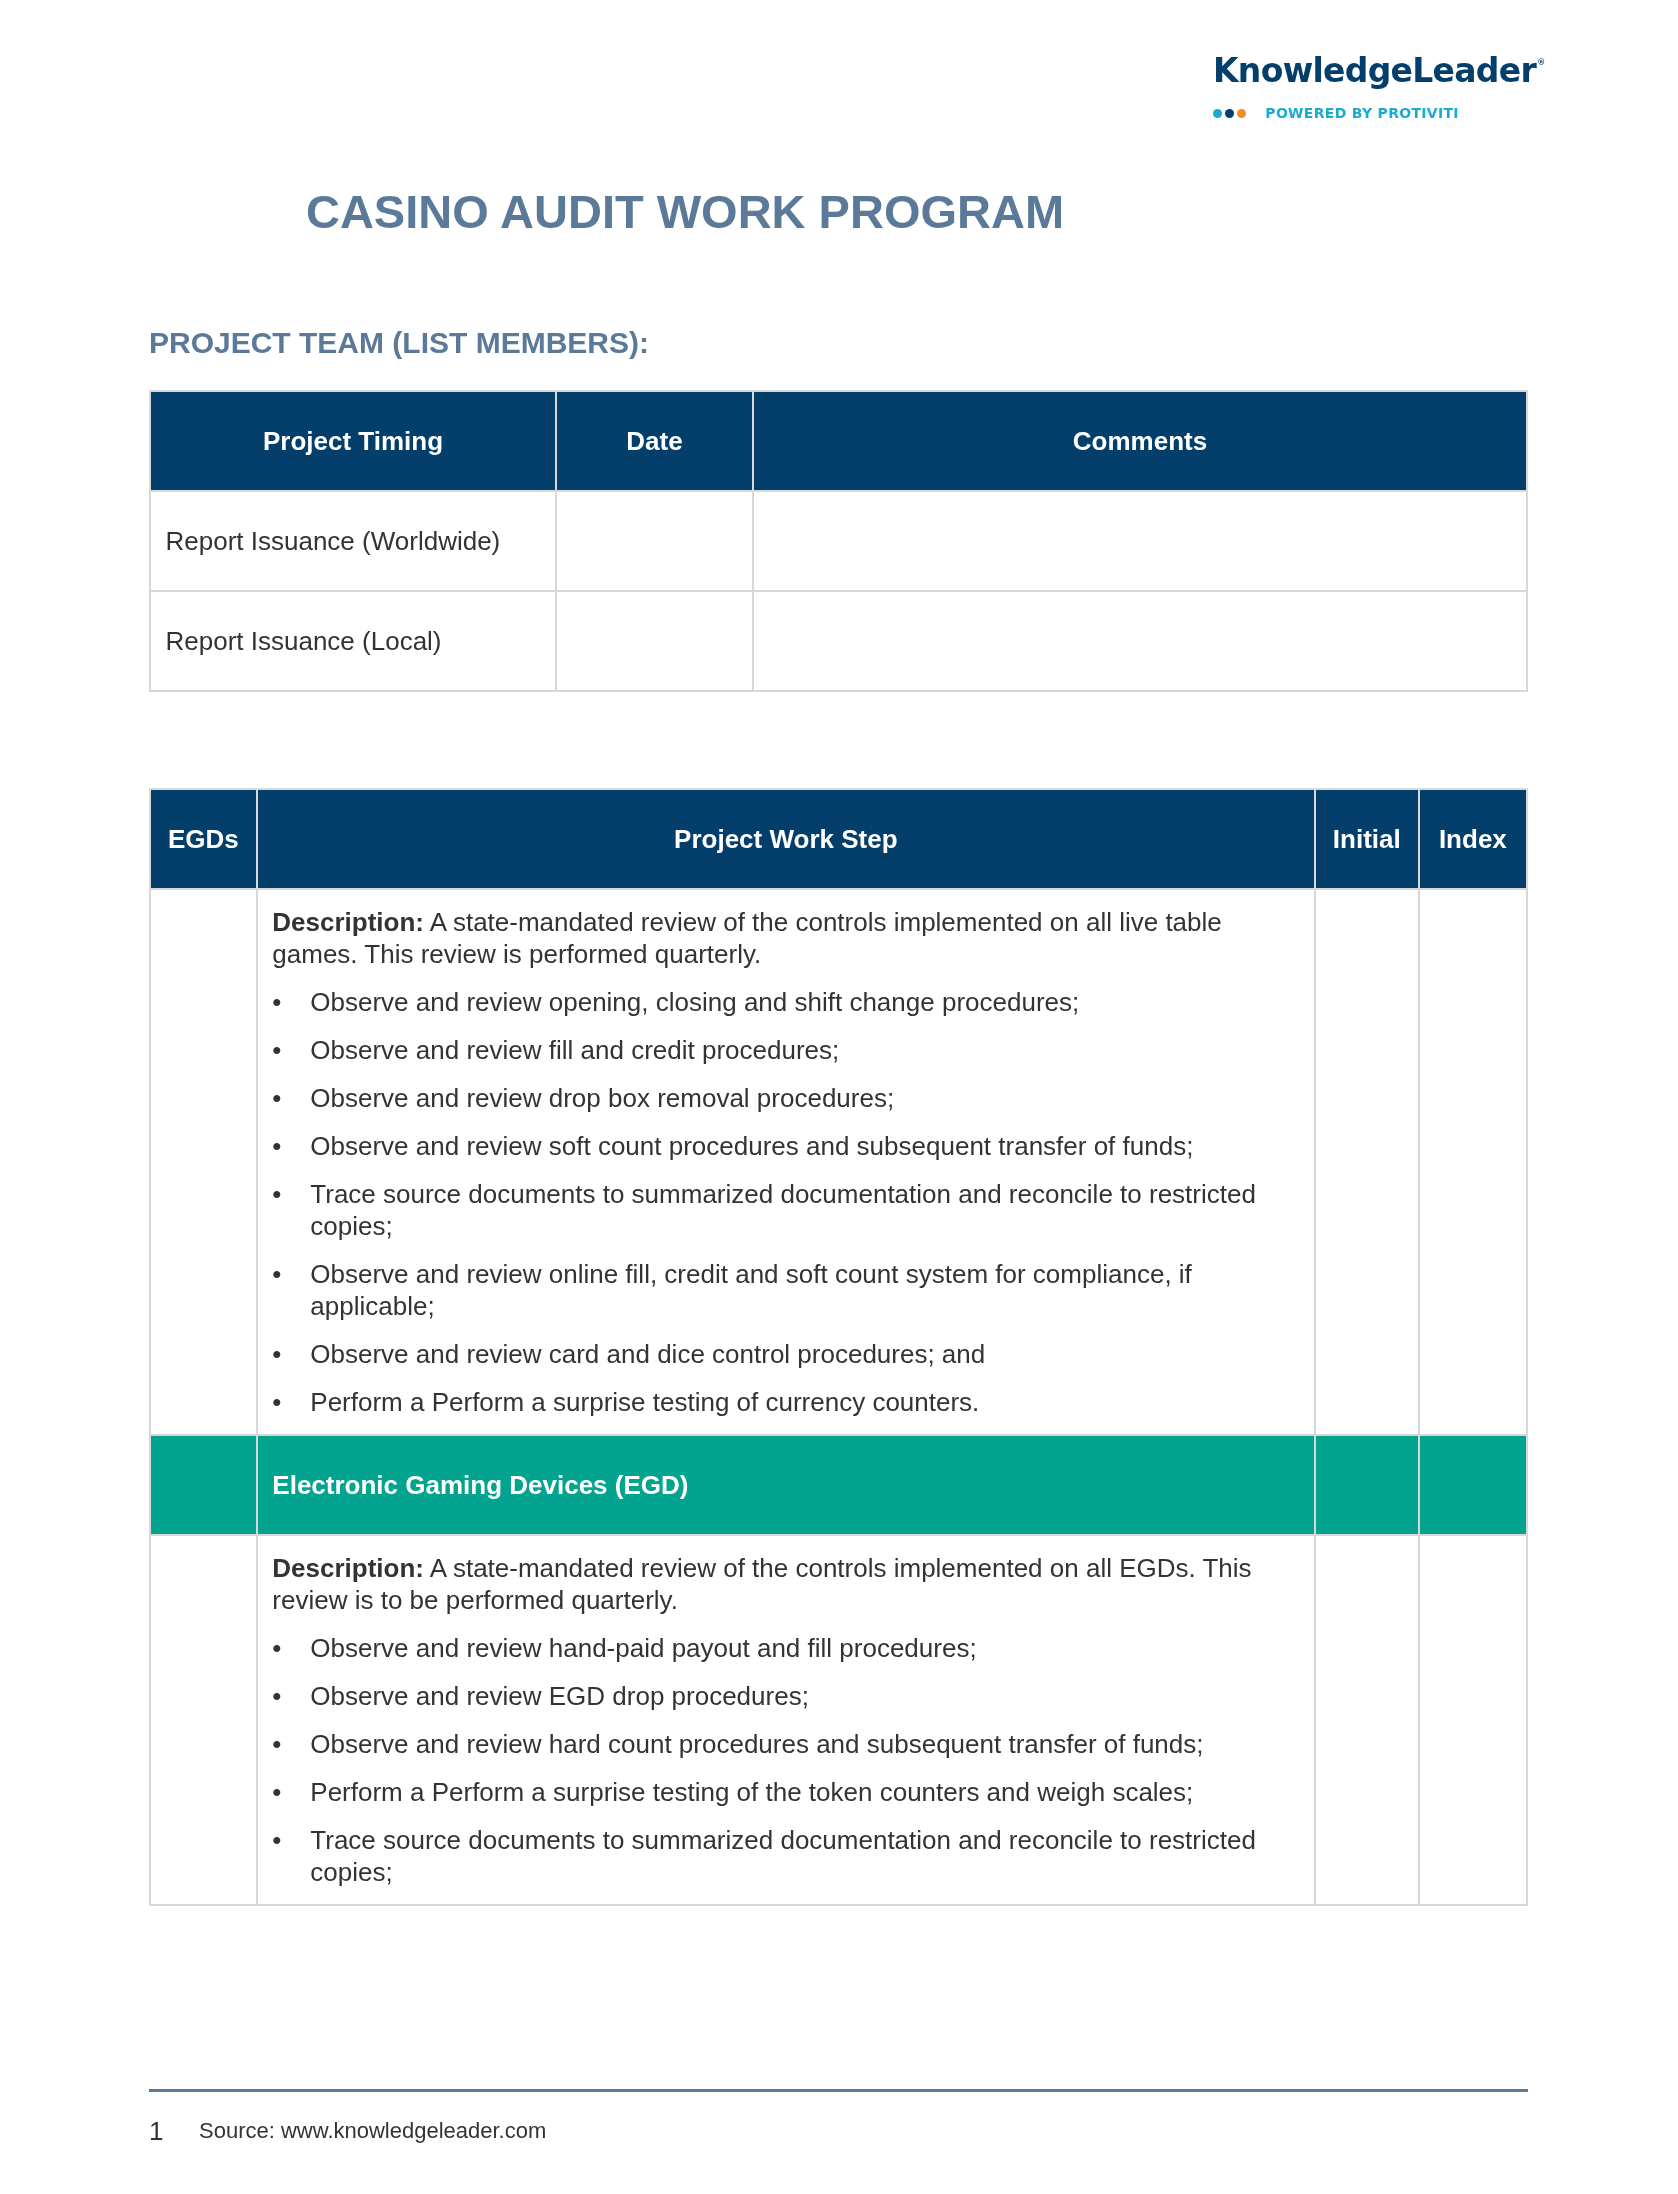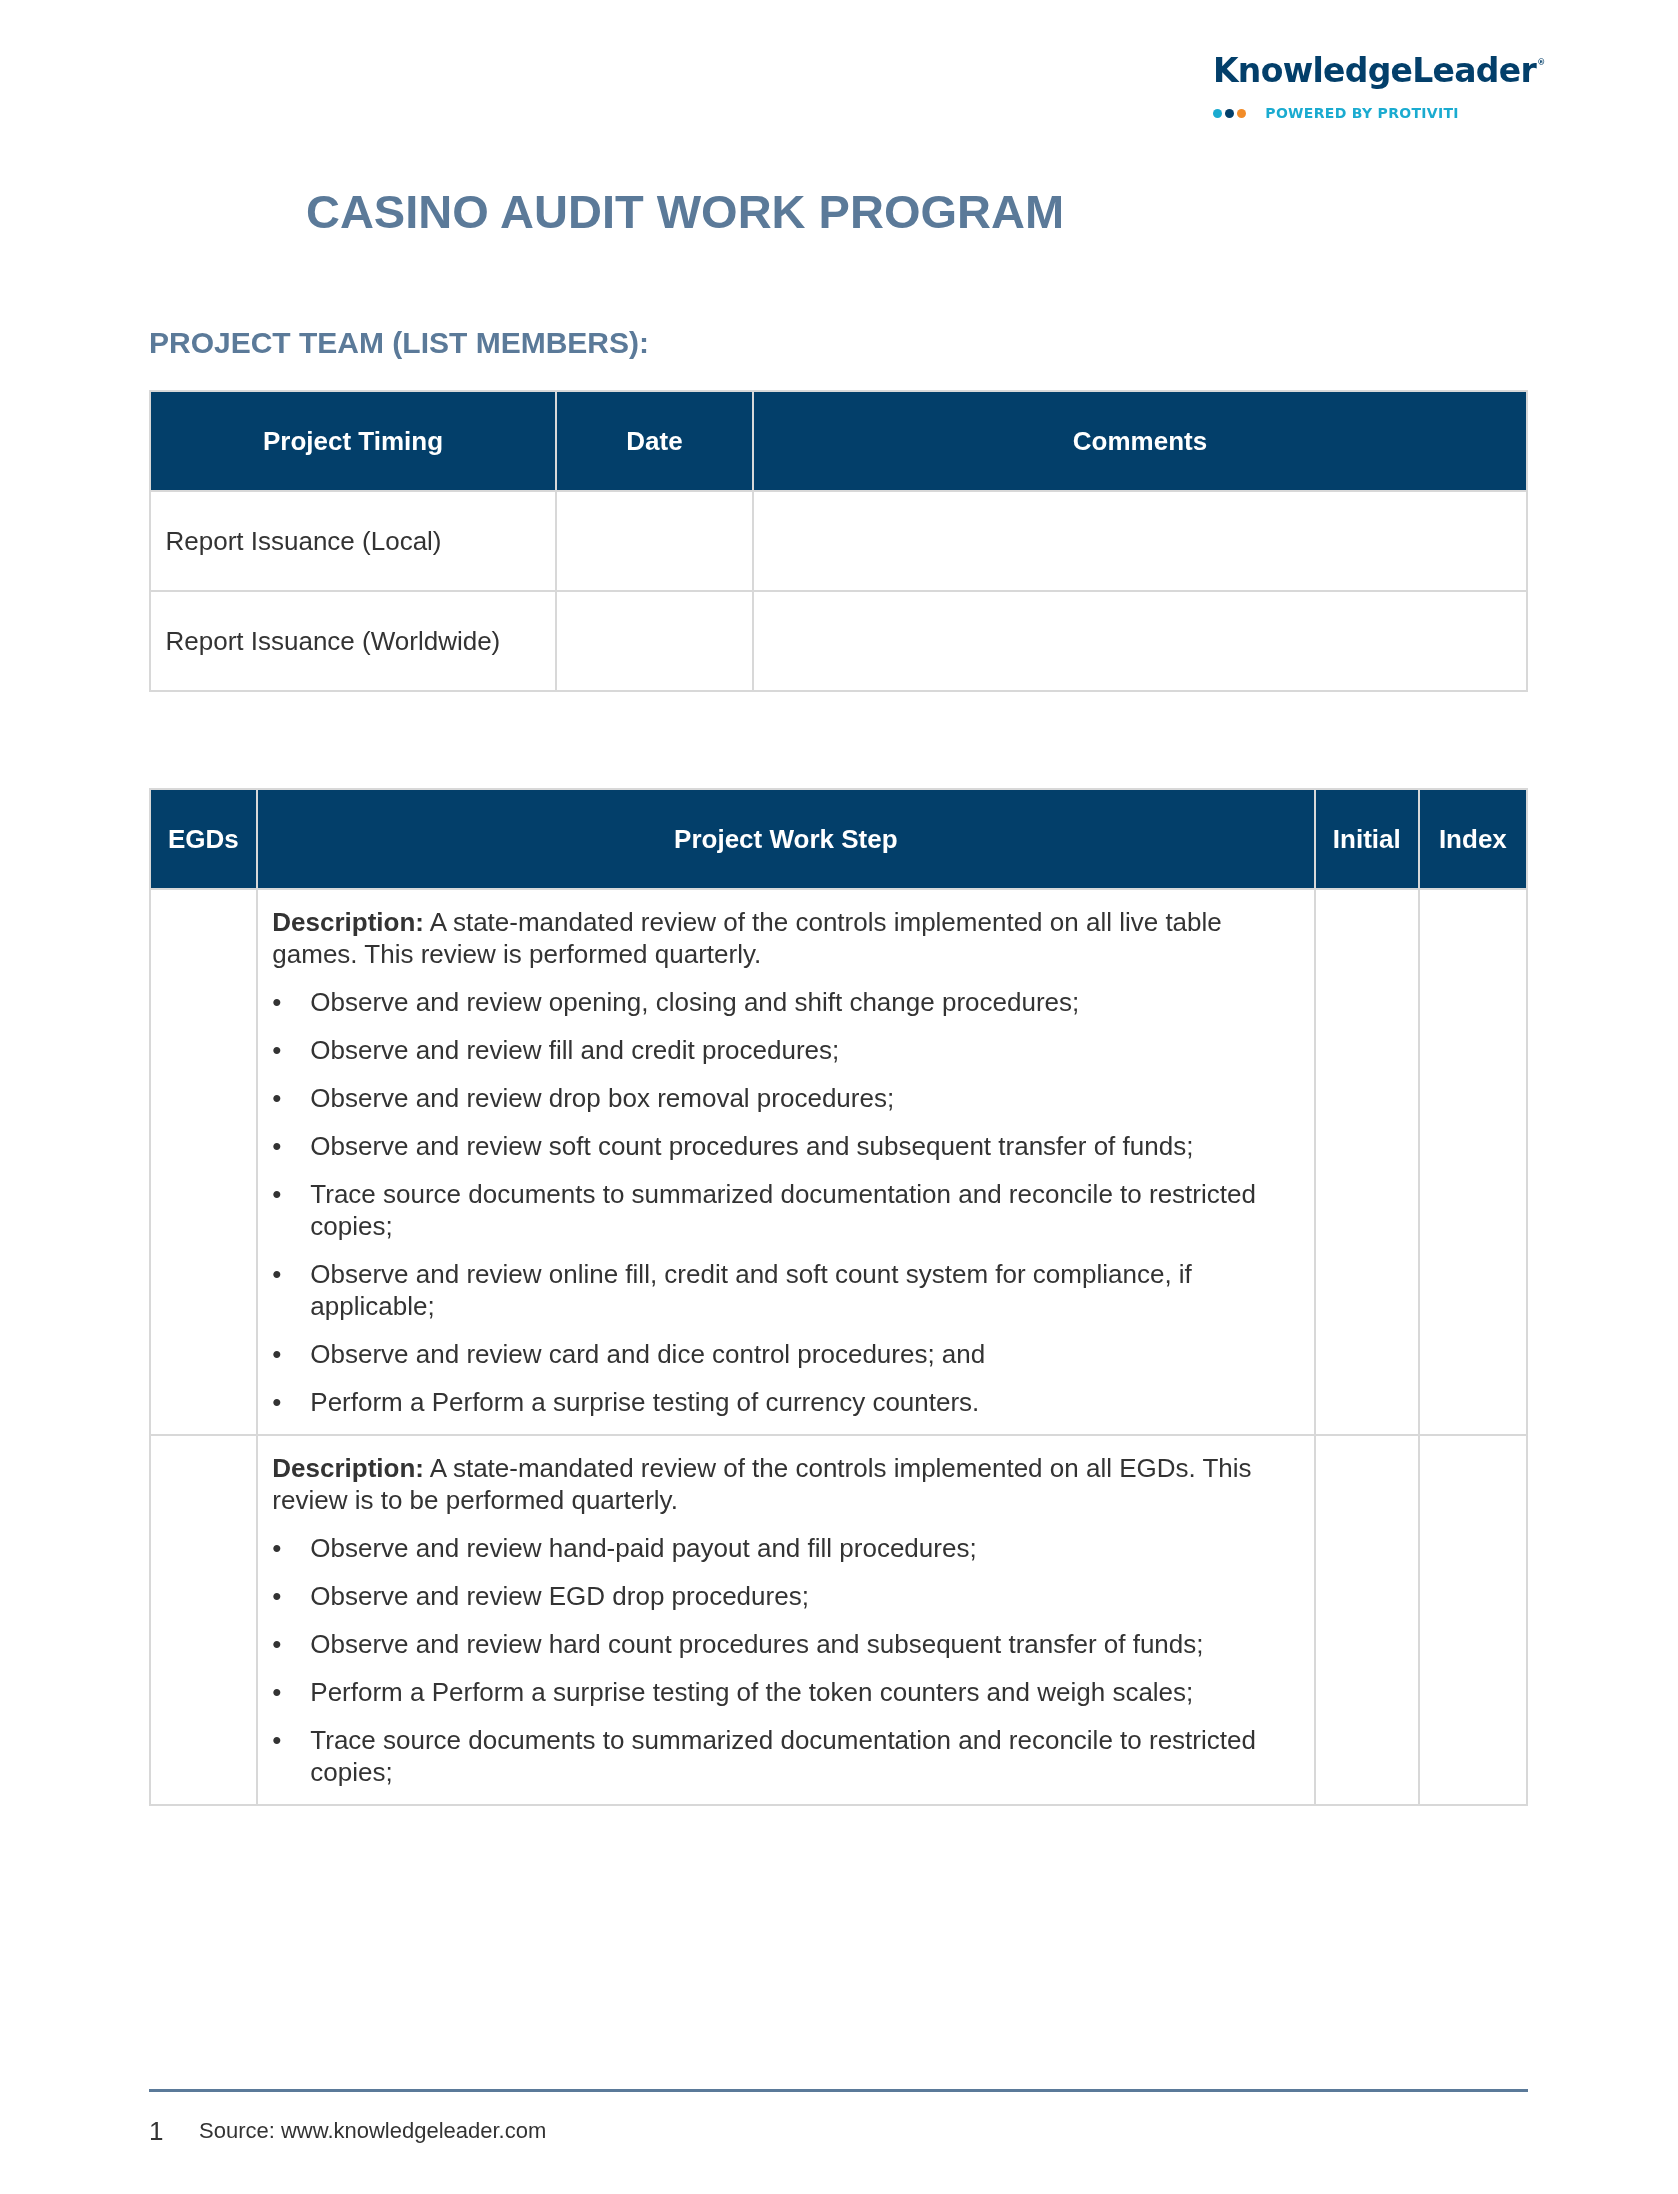--- a/index.html
+++ b/index.html
@@ -55,26 +55,26 @@
     </colgroup>
   <thead>
     <tr>
       <th>Project Timing</th>
       <th>Date</th>
       <th>Comments</th>
     </tr>
   </thead>
   <tbody>
     <tr>
-      <td>Report Issuance (Local)</td>
+      <td>Report Issuance (Worldwide)</td>
       <td></td>
       <td></td>
     </tr>
     <tr>
-      <td>Report Issuance (Worldwide)</td>
+      <td>Report Issuance (Local)</td>
       <td></td>
       <td></td>
     </tr>
   </tbody>
 </table>
 
 <table class="t2">
   <colgroup>
       <col style="width:101px">
       <col style="width:1058px">
@@ -101,20 +101,26 @@
           <li><span class="bullet">•</span><span>Observe and review soft count procedures and subsequent transfer of funds;</span></li>
           <li><span class="bullet">•</span><span>Trace source documents to summarized documentation and reconcile to restricted copies;</span></li>
           <li><span class="bullet">•</span><span>Observe and review online fill, credit and soft count system for compliance, if applicable;</span></li>
           <li><span class="bullet">•</span><span>Observe and review card and dice control procedures; and</span></li>
           <li><span class="bullet">•</span><span>Perform a Perform a surprise testing of currency counters.</span></li>
         </ul>
       </td>
       <td></td>
       <td></td>
     </tr>
+    <tr class="sec">
+      <td></td>
+      <td class="lbl">Electronic Gaming Devices (EGD)</td>
+      <td></td>
+      <td></td>
+    </tr>
     <tr class="desc">
       <td></td>
       <td class="body">
         <p><b>Description:</b><span> A state-mandated review of the controls implemented on all EGDs. This review is to be performed quarterly.</span></p>
         <ul>
           <li><span class="bullet">•</span><span>Observe and review hand-paid payout and fill procedures;</span></li>
           <li><span class="bullet">•</span><span>Observe and review EGD drop procedures;</span></li>
           <li><span class="bullet">•</span><span>Observe and review hard count procedures and subsequent transfer of funds;</span></li>
           <li><span class="bullet">•</span><span>Perform a Perform a surprise testing of the token counters and weigh scales;</span></li>
           <li><span class="bullet">•</span><span>Trace source documents to summarized documentation and reconcile to restricted copies;</span></li>

